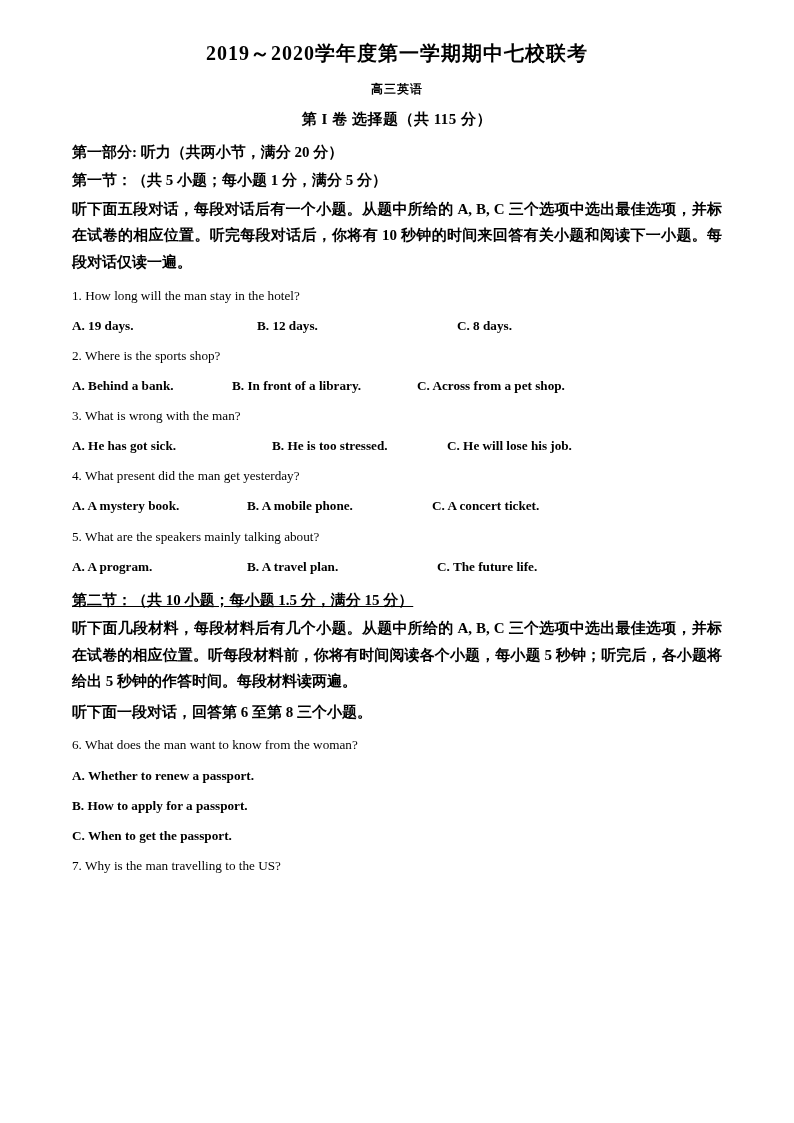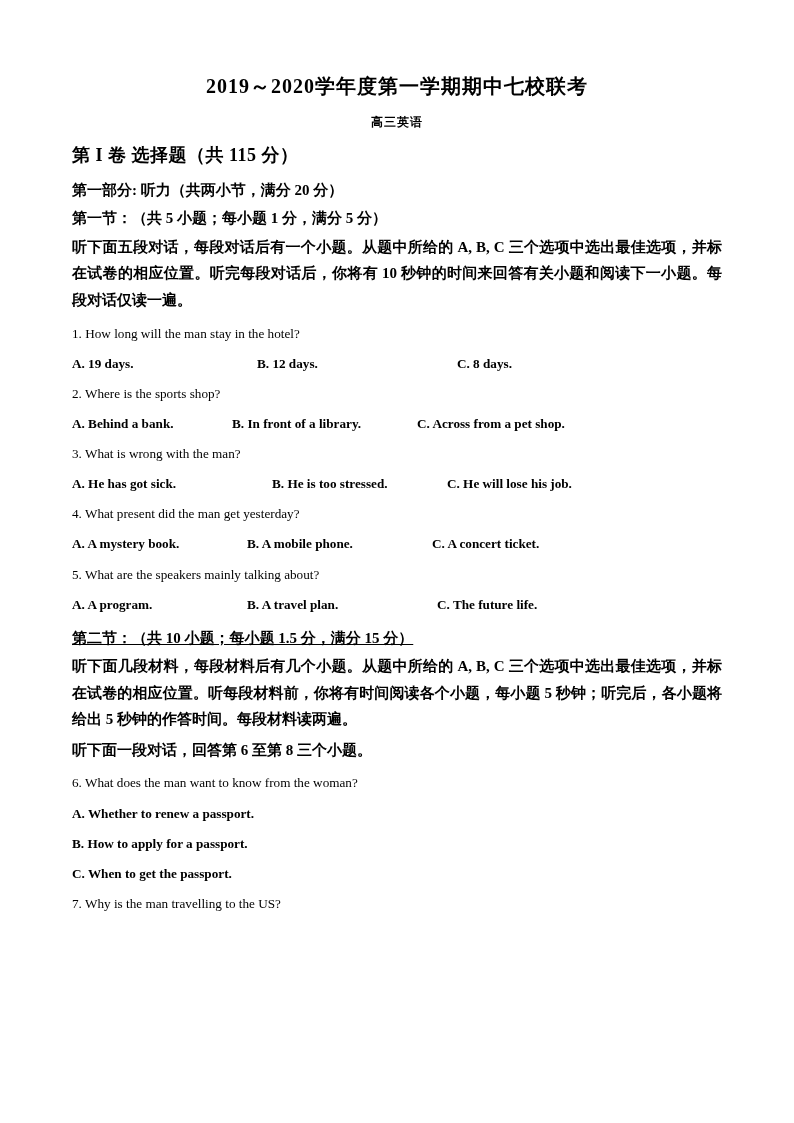--- a/index.html
+++ b/index.html
@@ -11,42 +11,42 @@
     width: 794px;
     height: 1123px;
     font-family: "Liberation Serif", serif;
     color: #000000;
     -webkit-font-smoothing: antialiased;
   }
   .page {
     box-sizing: border-box;
     width: 794px;
     height: 1123px;
-    padding: 73px 72px 40px 72px;
+    padding: 40px 72px 40px 72px;
     position: relative;
   }
   .title-main {
     text-align: center;
     font-family: "Liberation Serif", serif;
     font-weight: bold;
     font-size: 20px;
     letter-spacing: 1px;
     margin: 0 0 14px 0;
   }
   .title-sub {
     text-align: center;
     font-weight: bold;
     font-size: 12px;
     letter-spacing: 1px;
     margin: 0 0 12px 0;
   }
   .title-section {
-    text-align: left;
+    text-align: center;
     font-weight: bold;
-    font-size: 18px;
+    font-size: 15px;
     letter-spacing: 0.5px;
     margin: 0 0 10px 0;
     font-family: Liberation Serif, serif;
   }
   .bold-line {
     font-weight: bold;
     font-size: 15px;
     line-height: 1.75;
     margin: 0 0 2px 0;
     text-align: justify;

